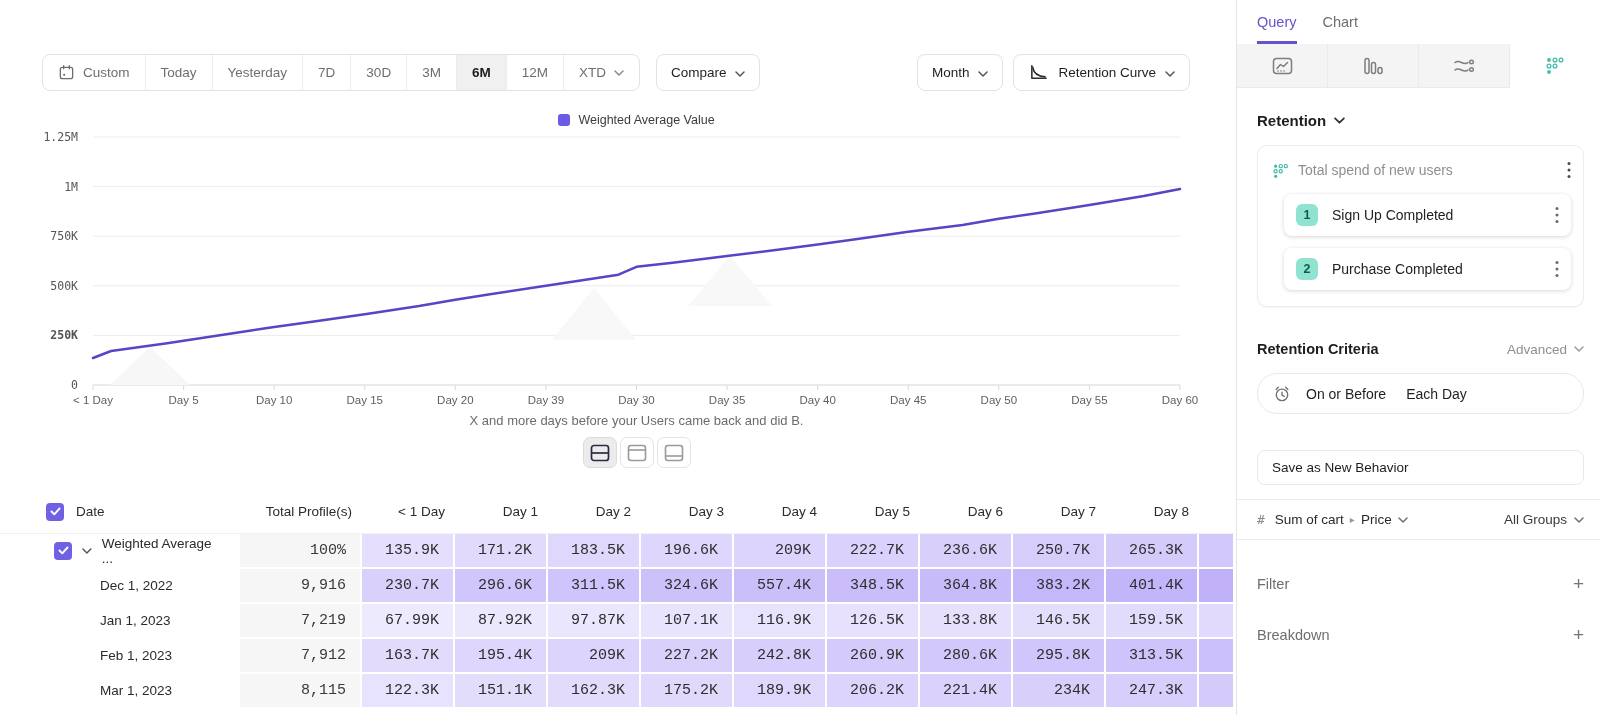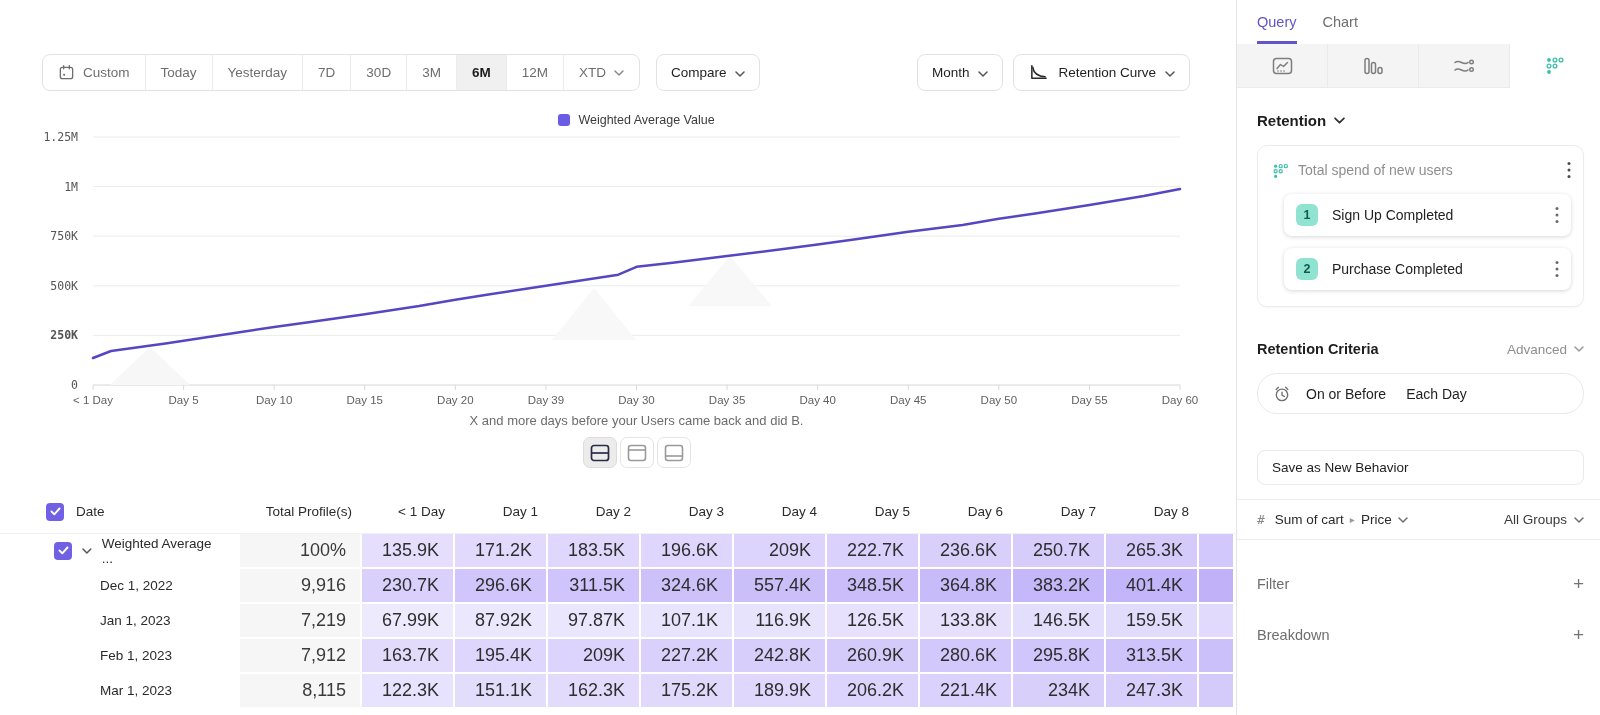--- a/index.html
+++ b/index.html
@@ -28,21 +28,21 @@
   .xtick { position:absolute; transform:translateX(-50%); font-size:11.5px; color:#5f5f5f; white-space:nowrap; }
   .caption { position:absolute; top:303px; left:93px; width:1087px; text-align:center; font-size:13px; color:#6c6c6c; }
   .toggles { position:absolute; top:327px; left:93px; width:1087px; display:flex; justify-content:center; gap:3px; }
   .toggle-btn { width:34px; height:31px; border:1px solid #e4e4e4; border-radius:7px; background:#fff; display:flex; align-items:center; justify-content:center; cursor:pointer; }
   .toggle-btn.active { background:#ececec; border-color:#dcdcdc; }
 
   
   .rtable { position:absolute; top:490px; left:0; width:1235px; display:grid; grid-template-columns:240px 122px repeat(9,93px) 1fr; }
   .th { height:44px; display:flex; align-items:center; justify-content:flex-end; padding-right:10px; font-size:13.5px; color:#2b2b2b; font-weight:500; border-bottom:1px solid #f1f1f1; background:#fff; }
   .th.first { justify-content:flex-start; padding-left:46px; gap:12px; }
-  .td { height:35px; display:flex; align-items:center; justify-content:flex-end; padding-right:14px; font-family:Liberation Sans, sans-serif; font-size:18px; color:#2e2e2e; border-right:2px solid #fff; border-bottom:2px solid #fff; }
+  .td { height:35px; display:flex; align-items:center; justify-content:flex-end; padding-right:14px; font-family:Liberation Mono, monospace; font-size:15px; color:#2e2e2e; border-right:2px solid #fff; border-bottom:2px solid #fff; }
   .td.name { justify-content:flex-start; padding-left:46px; font-family:"Liberation Sans", sans-serif; font-size:13.5px; color:#2b2b2b; background:#fff; gap:10px;margin-left:8px; }
   .td.name.indent { padding-left:92px; }
   .td.total { background:#f6f6f6; color:#3a3a3a; }
   .checkbox { width:18px; height:18px; border-radius:4px; display:flex; align-items:center; justify-content:center; flex:none; cursor:pointer; }
 
   
   .sb-tabs { height:44px; padding-left:20px; display:flex; gap:26px; }
   .sb-tab { display:flex; align-items:center; font-size:14.5px; font-weight:500; color:#6f6f6f; border-bottom:3px solid transparent; padding-top:3px; cursor:pointer; }
   .sb-tab.active { color:#6254ca; border-bottom-color:#6254ca; }
   .sb-icons { display:flex; height:44px; }

